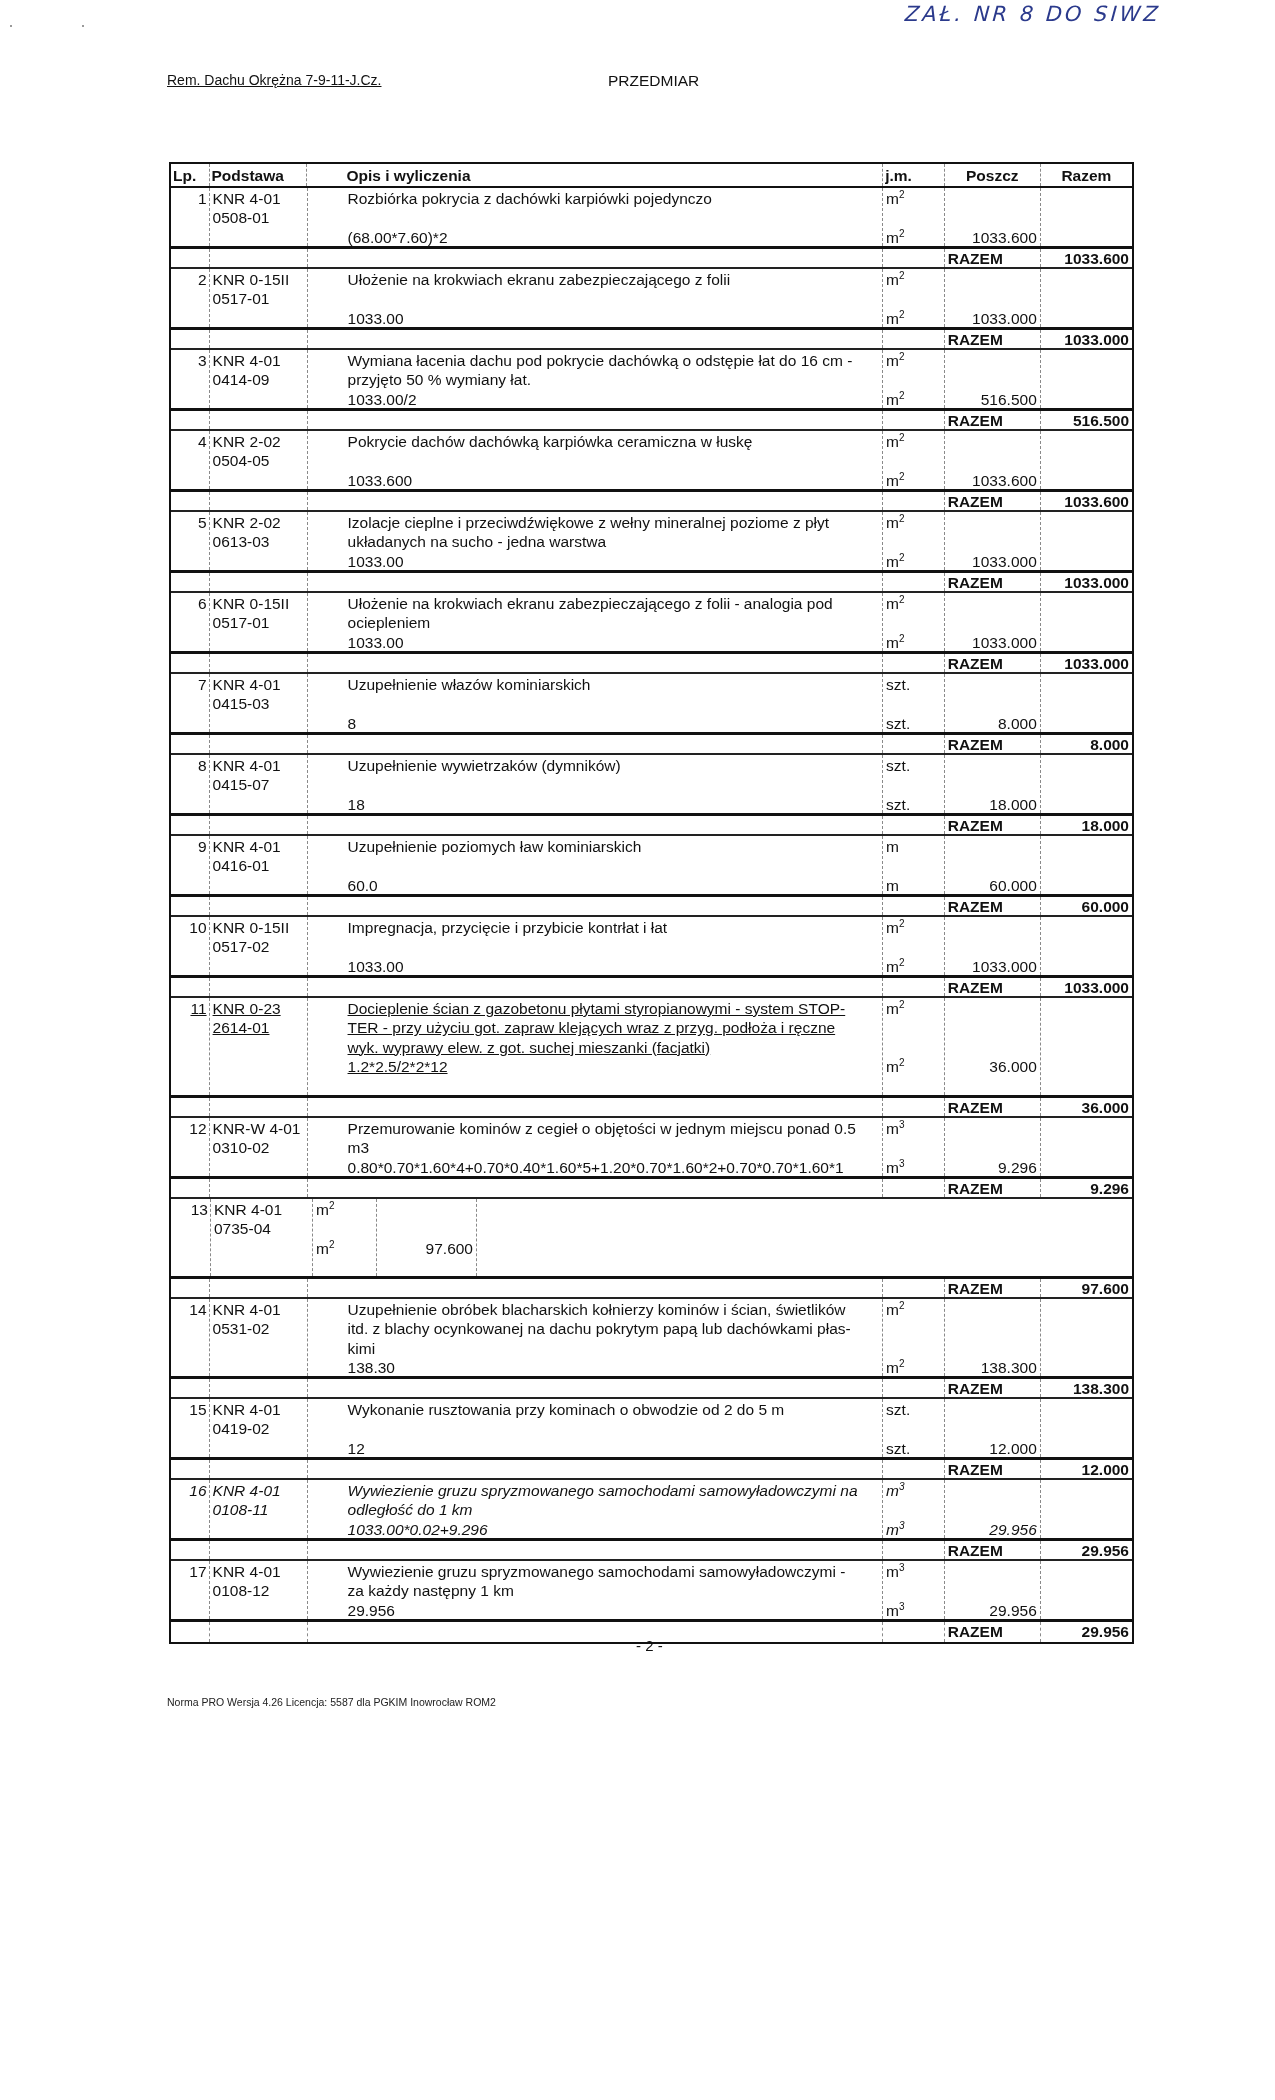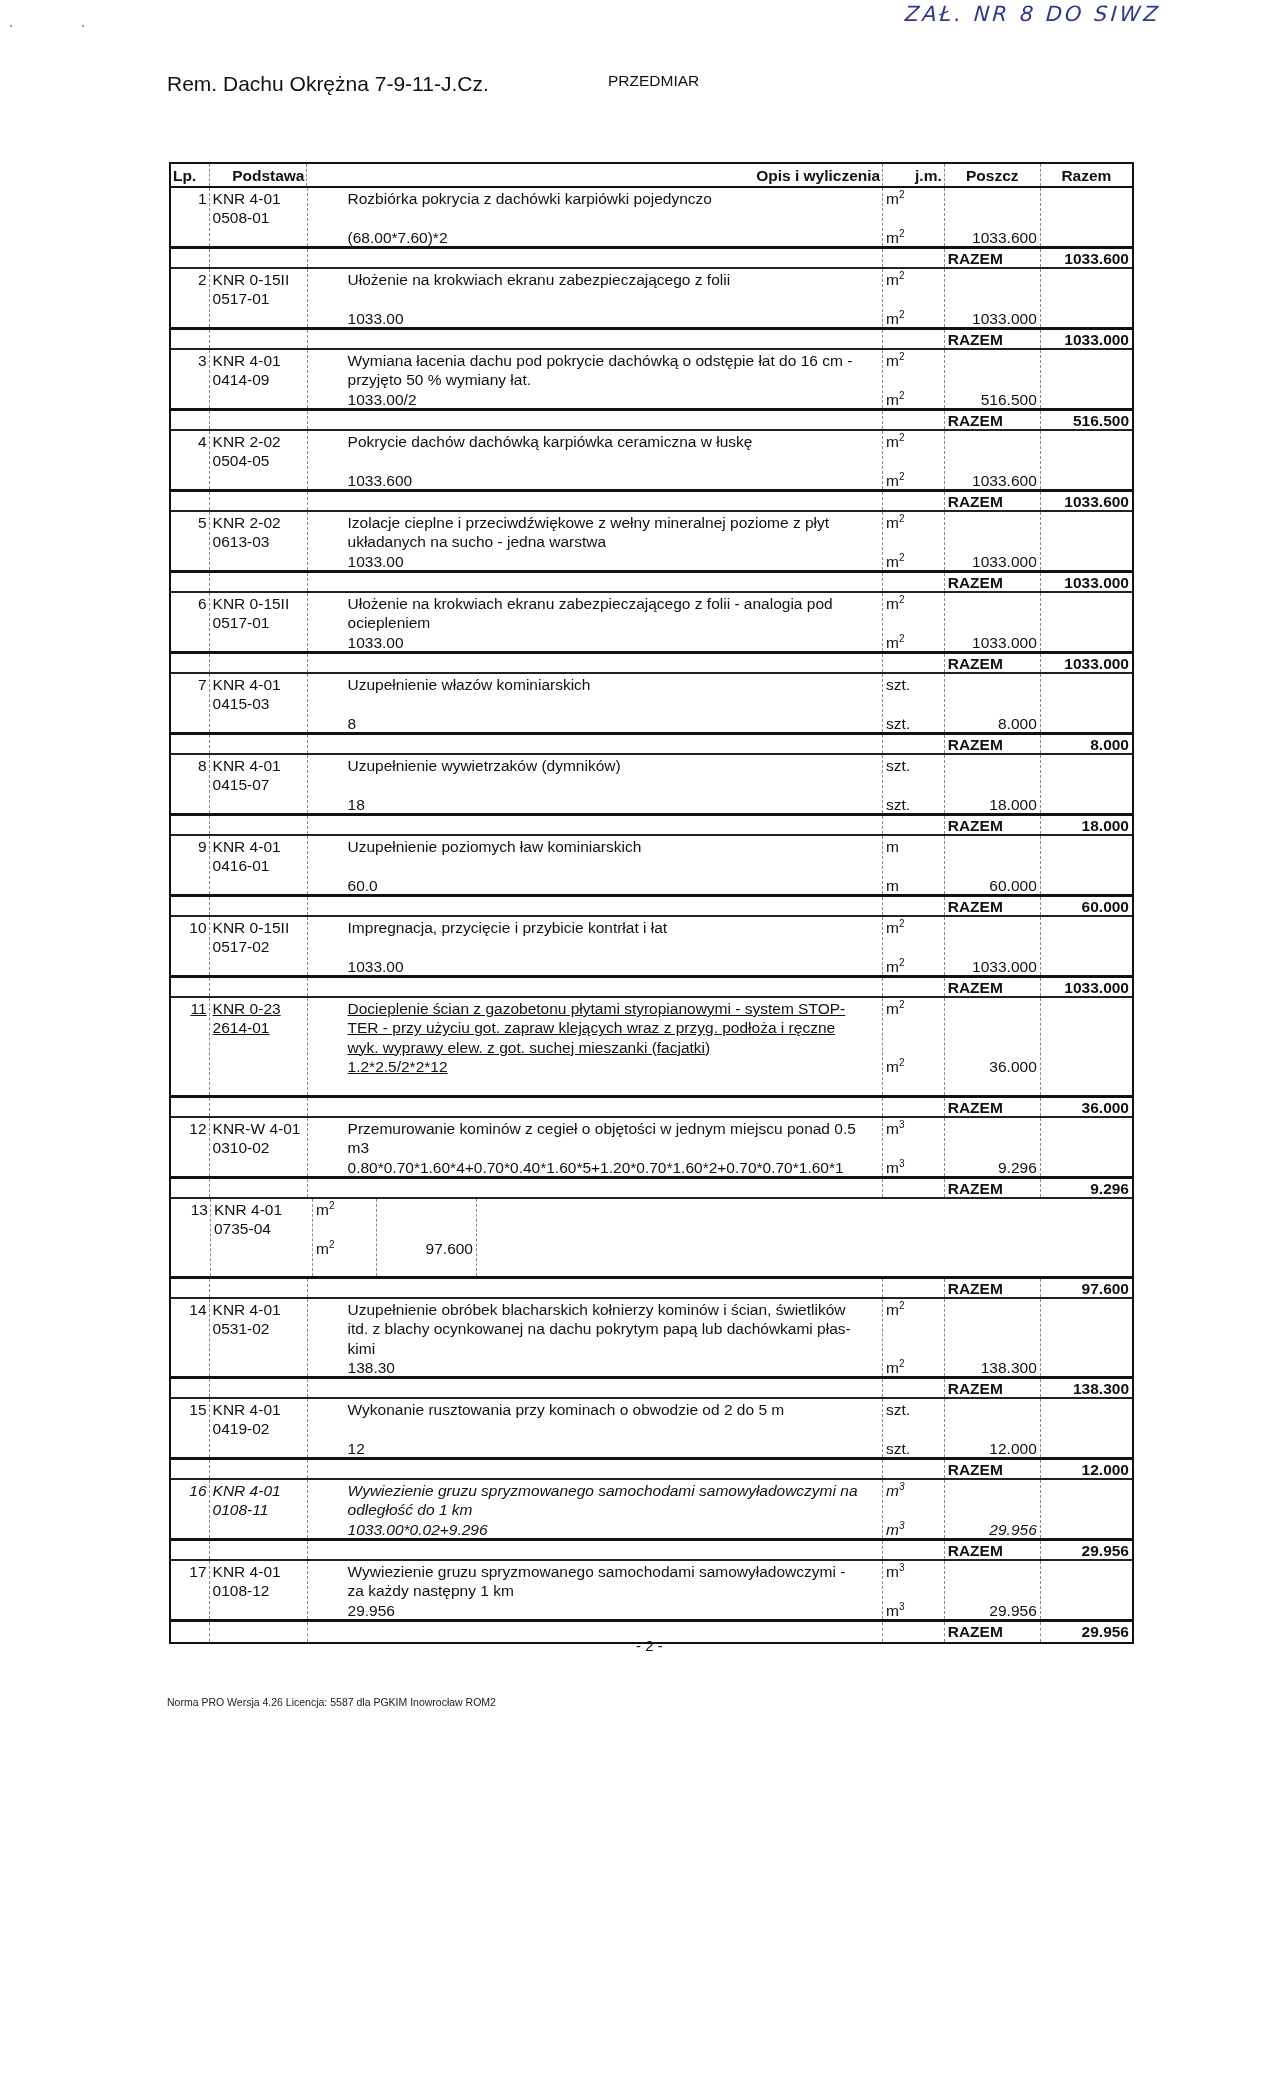--- a/index.html
+++ b/index.html
@@ -1,36 +1,36 @@
 <!DOCTYPE html>
 <html><head>
 <meta charset="utf-8">
 <style>
   html, body { margin: 0; padding: 0; background: #ffffff; }
   body { width: 1275px; height: 2100px; position: relative; overflow: hidden;
          font-family: "Liberation Sans", sans-serif; color: #111; }
   .handwriting { position: absolute; left: 905px; top: 2px; font-family: "DejaVu Sans", sans-serif;
                  font-size: 21px; color: #2b3a8c; letter-spacing: 3px; font-style: italic; transform: skewX(-4deg); }
   .scan-mark { position: absolute; top: 25px; width: 2px; height: 2px; background: #9a9a9a; }
-  .doc-title { position: absolute; left: 167px; top: 72px; font-size: 21px; }
+  .doc-title { position: absolute; left: 167px; top: 72px; font-size: 14px; text-decoration: underline; }
   .doc-type { position: absolute; left: 608px; top: 72px; font-size: 15.5px; }
   .table { position: absolute; left: 169px; top: 162px; width: 965px;
            border: 2px solid #111; box-sizing: border-box; }
   .row { position: relative; display: flex; box-sizing: border-box; }
   .cell { box-sizing: border-box; border-right: 1px dashed #8a8a8a; font-size: 15.5px; line-height: 19.3px;
           padding: 1px 3px 0 3px; overflow: hidden; white-space: nowrap; }
   .cell:last-child { border-right: none; }
   .c-lp { width: 40px; text-align: right; padding-right: 2px; }
   .c-base { width: 102px; }
   .c-desc { width: 562px; white-space: normal; margin-left: 37px; }
   .c-jm { width: 64px; }
   .c-pos { width: 100px; text-align: right; display: flex; flex-direction: column; }
   .c-raz { width: 95px; text-align: right; }
   .hdr { height: 24px; border-bottom: 2px solid #111; }
-  .hdr .cell { font-weight: bold; font-size: 15.5px; text-align: right; line-height: 21px; padding: 1px 2px; }
+  .hdr .cell { font-weight: bold; font-size: 15.5px; text-align: left; line-height: 21px; padding: 1px 2px; }
   .item { border-bottom: 3px solid #111; }
   .sum { height: 20px; border-bottom: 2px solid #222; }
   .sum:last-child { border-bottom: none; }
   .sum .cell { line-height: 18px; padding-top: 1px; }
   .sum .c-pos { font-weight: bold; text-align: left; display: block; padding-left: 3px; }
   .sum .c-raz { font-weight: bold; }
   .desc-line, .calc-line { display: block; }
   .calc-line { text-decoration: none; }
   sup { font-size: 10px; line-height: 0; vertical-align: 6px; }
   .jm-top, .jm-bottom { position: absolute; }

